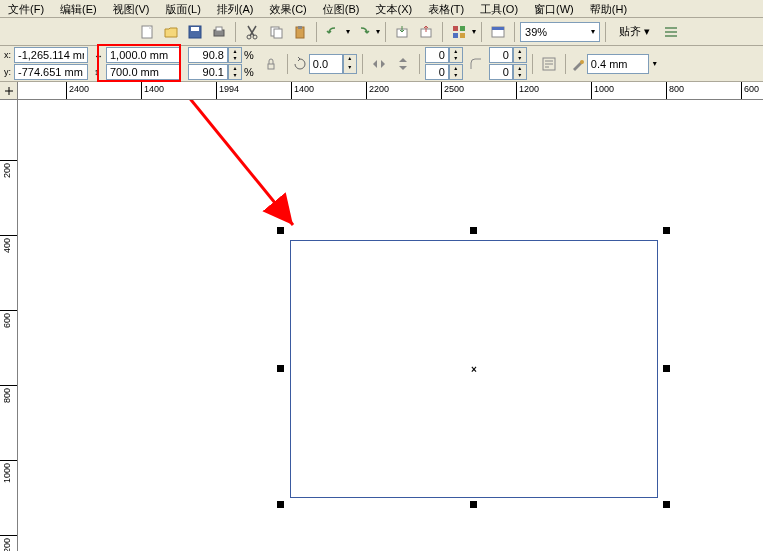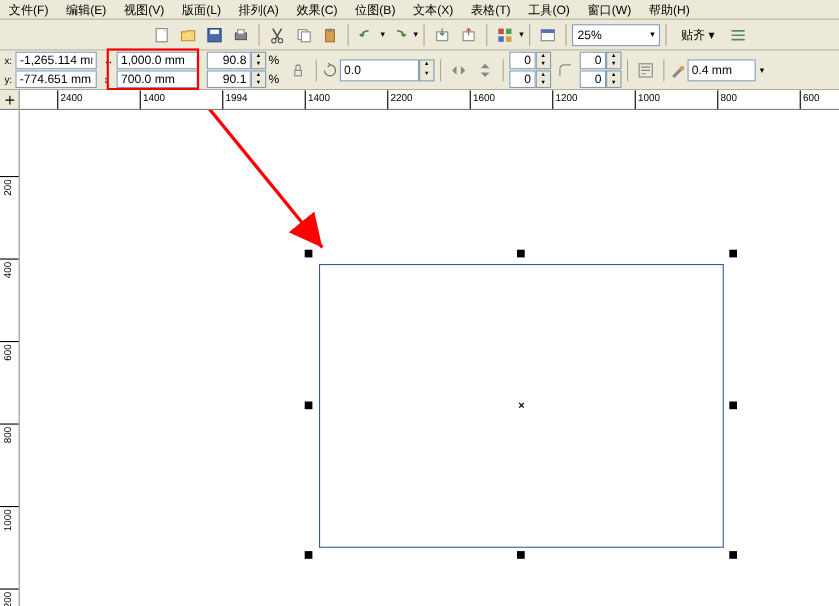--- a/index.html
+++ b/index.html
@@ -15,21 +15,21 @@
 .input-stack { display: flex; flex-direction: column; gap: 1px; }
 .num-input { width: 74px; height: 16px; border: 1px solid #7f9db9; background: #fff; padding: 0 3px; }
 .num-input-narrow { width: 40px; height: 16px; border: 1px solid #7f9db9; background: #fff; padding: 0 3px; text-align: right; }
 .spinner { width: 14px; height: 16px; border: 1px solid #7f9db9; background: #ece9d8; display: flex; flex-direction: column; }
 .spinner div { flex: 1; font-size: 6px; text-align: center; line-height: 7px; }
 .highlight-box { position: absolute; border: 2px solid #ff0000; pointer-events: none; }
 .canvas-area { position: relative; background: #ece9d8; height: calc(551px - 18px - 28px - 36px); }
 .h-ruler { position: absolute; top: 0; left: 18px; right: 0; height: 18px; background: #fff; border-bottom: 1px solid #808080; overflow: hidden; }
 .v-ruler { position: absolute; top: 18px; left: 0; width: 18px; bottom: 0; background: #fff; border-right: 1px solid #808080; overflow: hidden; }
 .ruler-corner { position: absolute; top: 0; left: 0; width: 18px; height: 18px; background: #ece9d8; border-right: 1px solid #808080; border-bottom: 1px solid #808080; display: flex; align-items: center; justify-content: center; }
-.h-tick { position: absolute; top: 0; height: 18px; border-left: 1px solid #000; }
+.h-tick { position: absolute; top: 0; height: 18px; border-left: 1px solid #000; margin-left: 14px; }
 .h-tick span { position: absolute; top: 2px; left: 2px; font-size: 9px; }
 .v-tick { position: absolute; left: 0; width: 18px; border-top: 1px solid #000; }
 .v-tick span { position: absolute; left: 2px; top: 2px; font-size: 9px; writing-mode: vertical-rl; transform: rotate(180deg); }
 .canvas { position: absolute; top: 18px; left: 18px; right: 0; bottom: 0; background: #fff; }
 .selbox { position: absolute; border: 1px solid #3a5aa0; }
 .handle { position: absolute; width: 7px; height: 7px; background: #000; }
 .centerx { position: absolute; font-size: 10px; font-weight: bold; color: #000; transform: translate(-50%, -50%); }
 .arrow { position: absolute; pointer-events: none; }
 .outline-input { width: 62px; height: 20px; border: 1px solid #7f9db9; background: #fff; padding: 0 3px; display: flex; align-items: center; }
 .pct { padding: 0 2px; }
@@ -136,21 +136,21 @@
   <span style="font-size:8px">▾</span>
   <div class="tb-sep"></div>
   <div class="tb-btn">
       <svg width="16" height="16">
         <rect x="2" y="3" width="12" height="10" fill="#fff" stroke="#888"></rect>
         <rect x="2" y="3" width="12" height="3" fill="#5070c0"></rect>
       </svg>
     </div>
   <div class="tb-sep"></div>
   <div class="zoom-select">
-    <span>25%</span>
+    <span>39%</span>
     <span style="font-size:8px">▾</span>
   </div>
   <div class="tb-sep"></div>
   <span class="snap-label">贴齐 ▾</span>
   <div class="tb-btn" style="margin-left:8px">
       <svg width="16" height="16">
         <path d="M2 4 L14 4 M2 8 L14 8 M2 12 L14 12" stroke="#5a8a5a" stroke-width="1.5"></path>
       </svg>
     </div>
 </div>
@@ -202,21 +202,21 @@
       </svg>
     </div>
   <div class="tb-sep"></div>
   <div style="display:flex;align-items:center">
     <span style="margin-right:2px">
         <svg width="14" height="14">
           <path d="M7 2 A5 5 0 1 1 2 7" fill="none" stroke="#666"></path>
           <path d="M7 2 L5 0 M7 2 L5 4" stroke="#666"></path>
         </svg>
       </span>
-    <input class="num-input" style="width: 72px; height: 20px;" value="0.0">
+    <input class="num-input" style="width: 34px; height: 20px;" value="0.0">
     <div class="spinner" style="height:20px">
         <div>▴</div>
         <div>▾</div>
       </div>
   </div>
   <div class="tb-sep"></div>
   <div class="tb-btn">
       <svg width="16" height="16">
         <path d="M2 8 L6 4 L6 12 Z M14 8 L10 4 L10 12 Z" fill="#888"></path>
       </svg>
@@ -300,21 +300,21 @@
     <div class="h-tick" style="left:184px">
         <span>1994</span>
       </div>
     <div class="h-tick" style="left:259px">
         <span>1400</span>
       </div>
     <div class="h-tick" style="left:334px">
         <span>2200</span>
       </div>
     <div class="h-tick" style="left:409px">
-        <span>1600</span>
+        <span>2500</span>
       </div>
     <div class="h-tick" style="left:484px">
         <span>1200</span>
       </div>
     <div class="h-tick" style="left:559px">
         <span>1000</span>
       </div>
     <div class="h-tick" style="left:634px">
         <span>800</span>
       </div>

